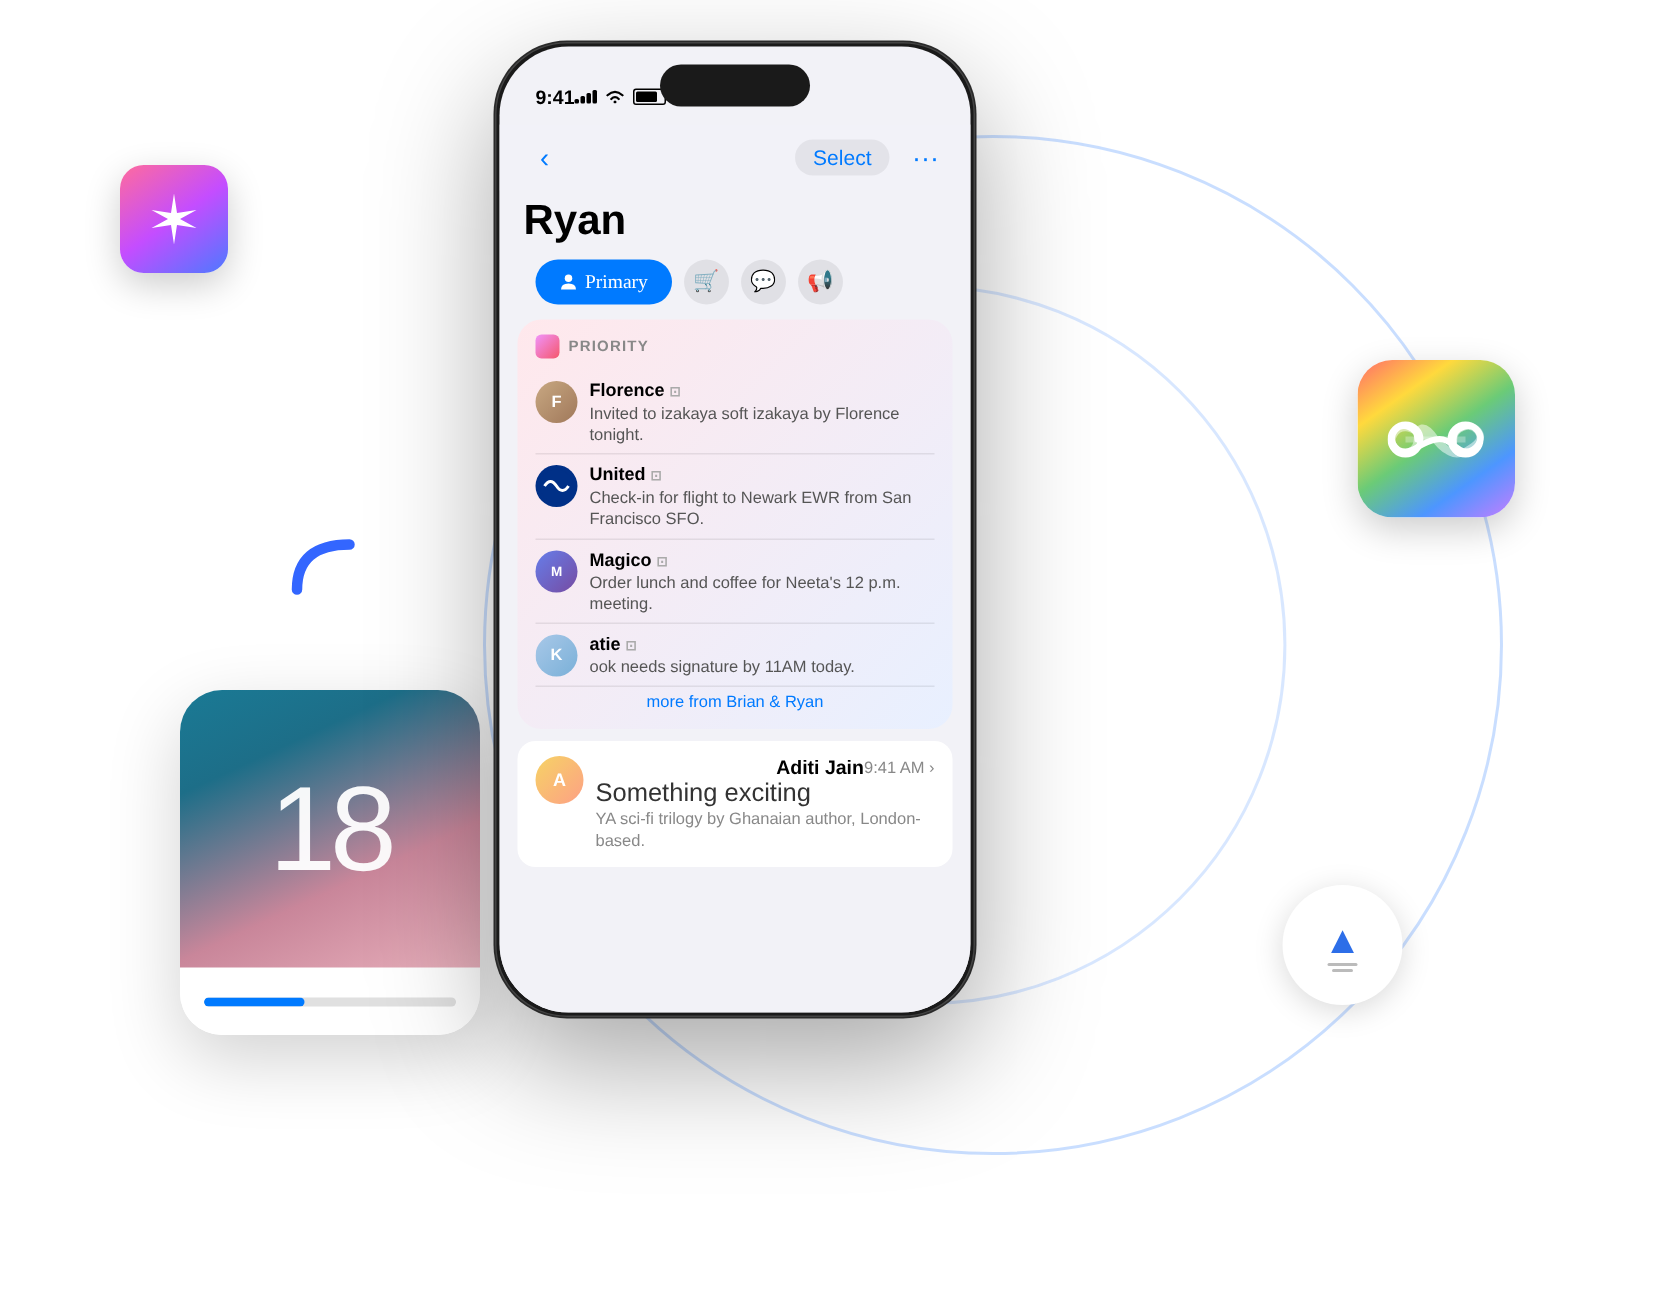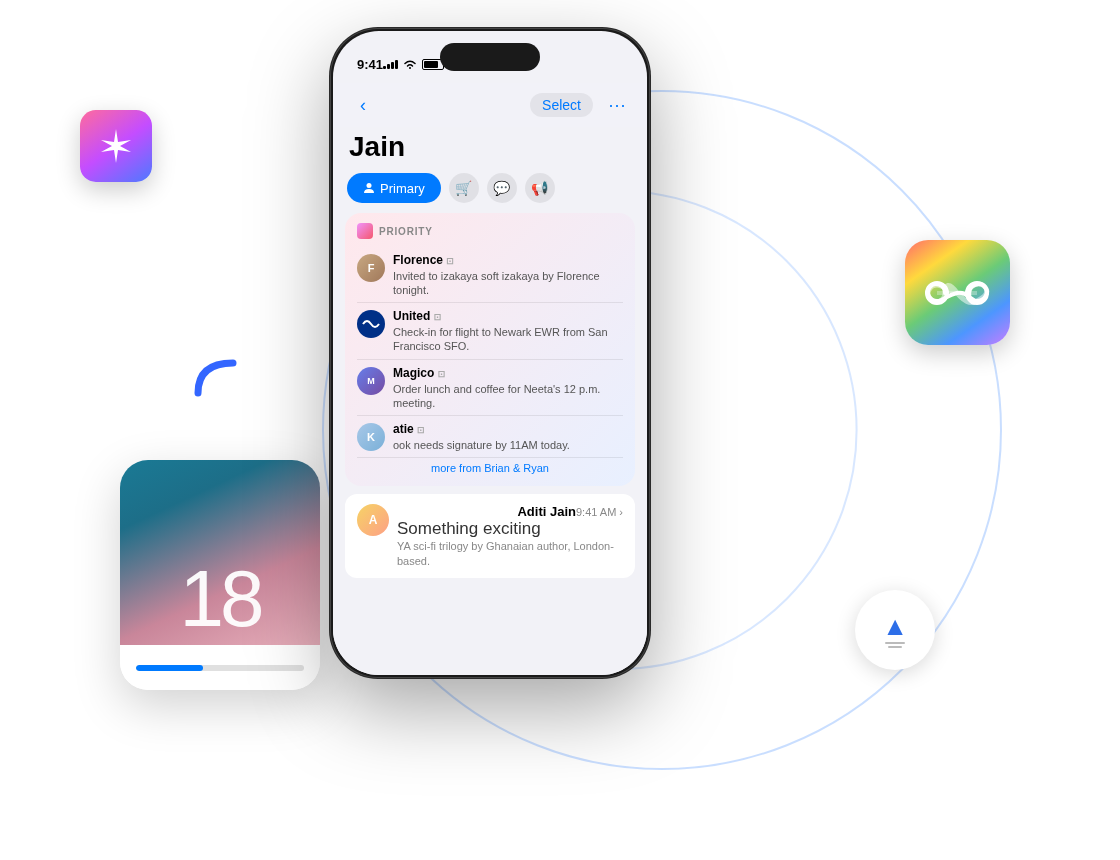--- a/index.html
+++ b/index.html
@@ -207,23 +207,24 @@
     
     .inbox-title {
       padding: 4px 16px 10px;
       font-size: 28px;
       font-weight: 700;
       color: #000;
     }
 
     
     .tab-row {
-      padding: 0 14px 10px;
+      padding: 0 24px 10px;
       display: flex;
       gap: 8px;
+      font-family: Liberation Serif, serif;
     }
 
     .tab-primary {
       background: #007aff;
       color: white;
       border-radius: 20px;
       padding: 7px 16px;
       font-size: 13px;
       font-weight: 500;
       display: flex;
@@ -503,21 +504,21 @@
       border-radius: 28px;
       box-shadow: 0 16px 48px rgba(0,0,0,0.18);
       z-index: 8;
       overflow: hidden;
     }
 
     .ios18-card-top {
       height: 185px;
       background: linear-gradient(155deg, #1a7a95 0%, #1d6e88 25%, #c9869a 65%, #e8b0bc 100%);
       display: flex;
-      align-items: flex-end;
+      align-items: center;
       justify-content: center;
       position: relative;
     }
 
     .ios18-num {
       font-size: 80px;
       font-weight: 200;
       color: rgba(255,255,255,0.95);
       letter-spacing: -4px;
       font-family: -apple-system, 'SF Pro Display', sans-serif;
@@ -590,21 +591,21 @@
       <div class="app-content">
 
         <div class="nav-bar">
           <div class="nav-back">‹</div>
           <div class="nav-actions">
             <div class="nav-select">Select</div>
             <div class="nav-more">···</div>
           </div>
         </div>
 
-        <div class="inbox-title">Jain</div>
+        <div class="inbox-title">Ryan</div>
 
         <div class="tab-row">
           <div class="tab-primary">
             <svg width="12" height="12" viewBox="0 0 12 12" fill="white">
               <circle cx="6" cy="3.5" r="2.5"></circle>
               <path d="M1 11 Q1 7 6 7 Q11 7 11 11" fill="white"></path>
             </svg>
             <span>Primary</span>
           </div>
           <div class="tab-icon">🛒</div>

